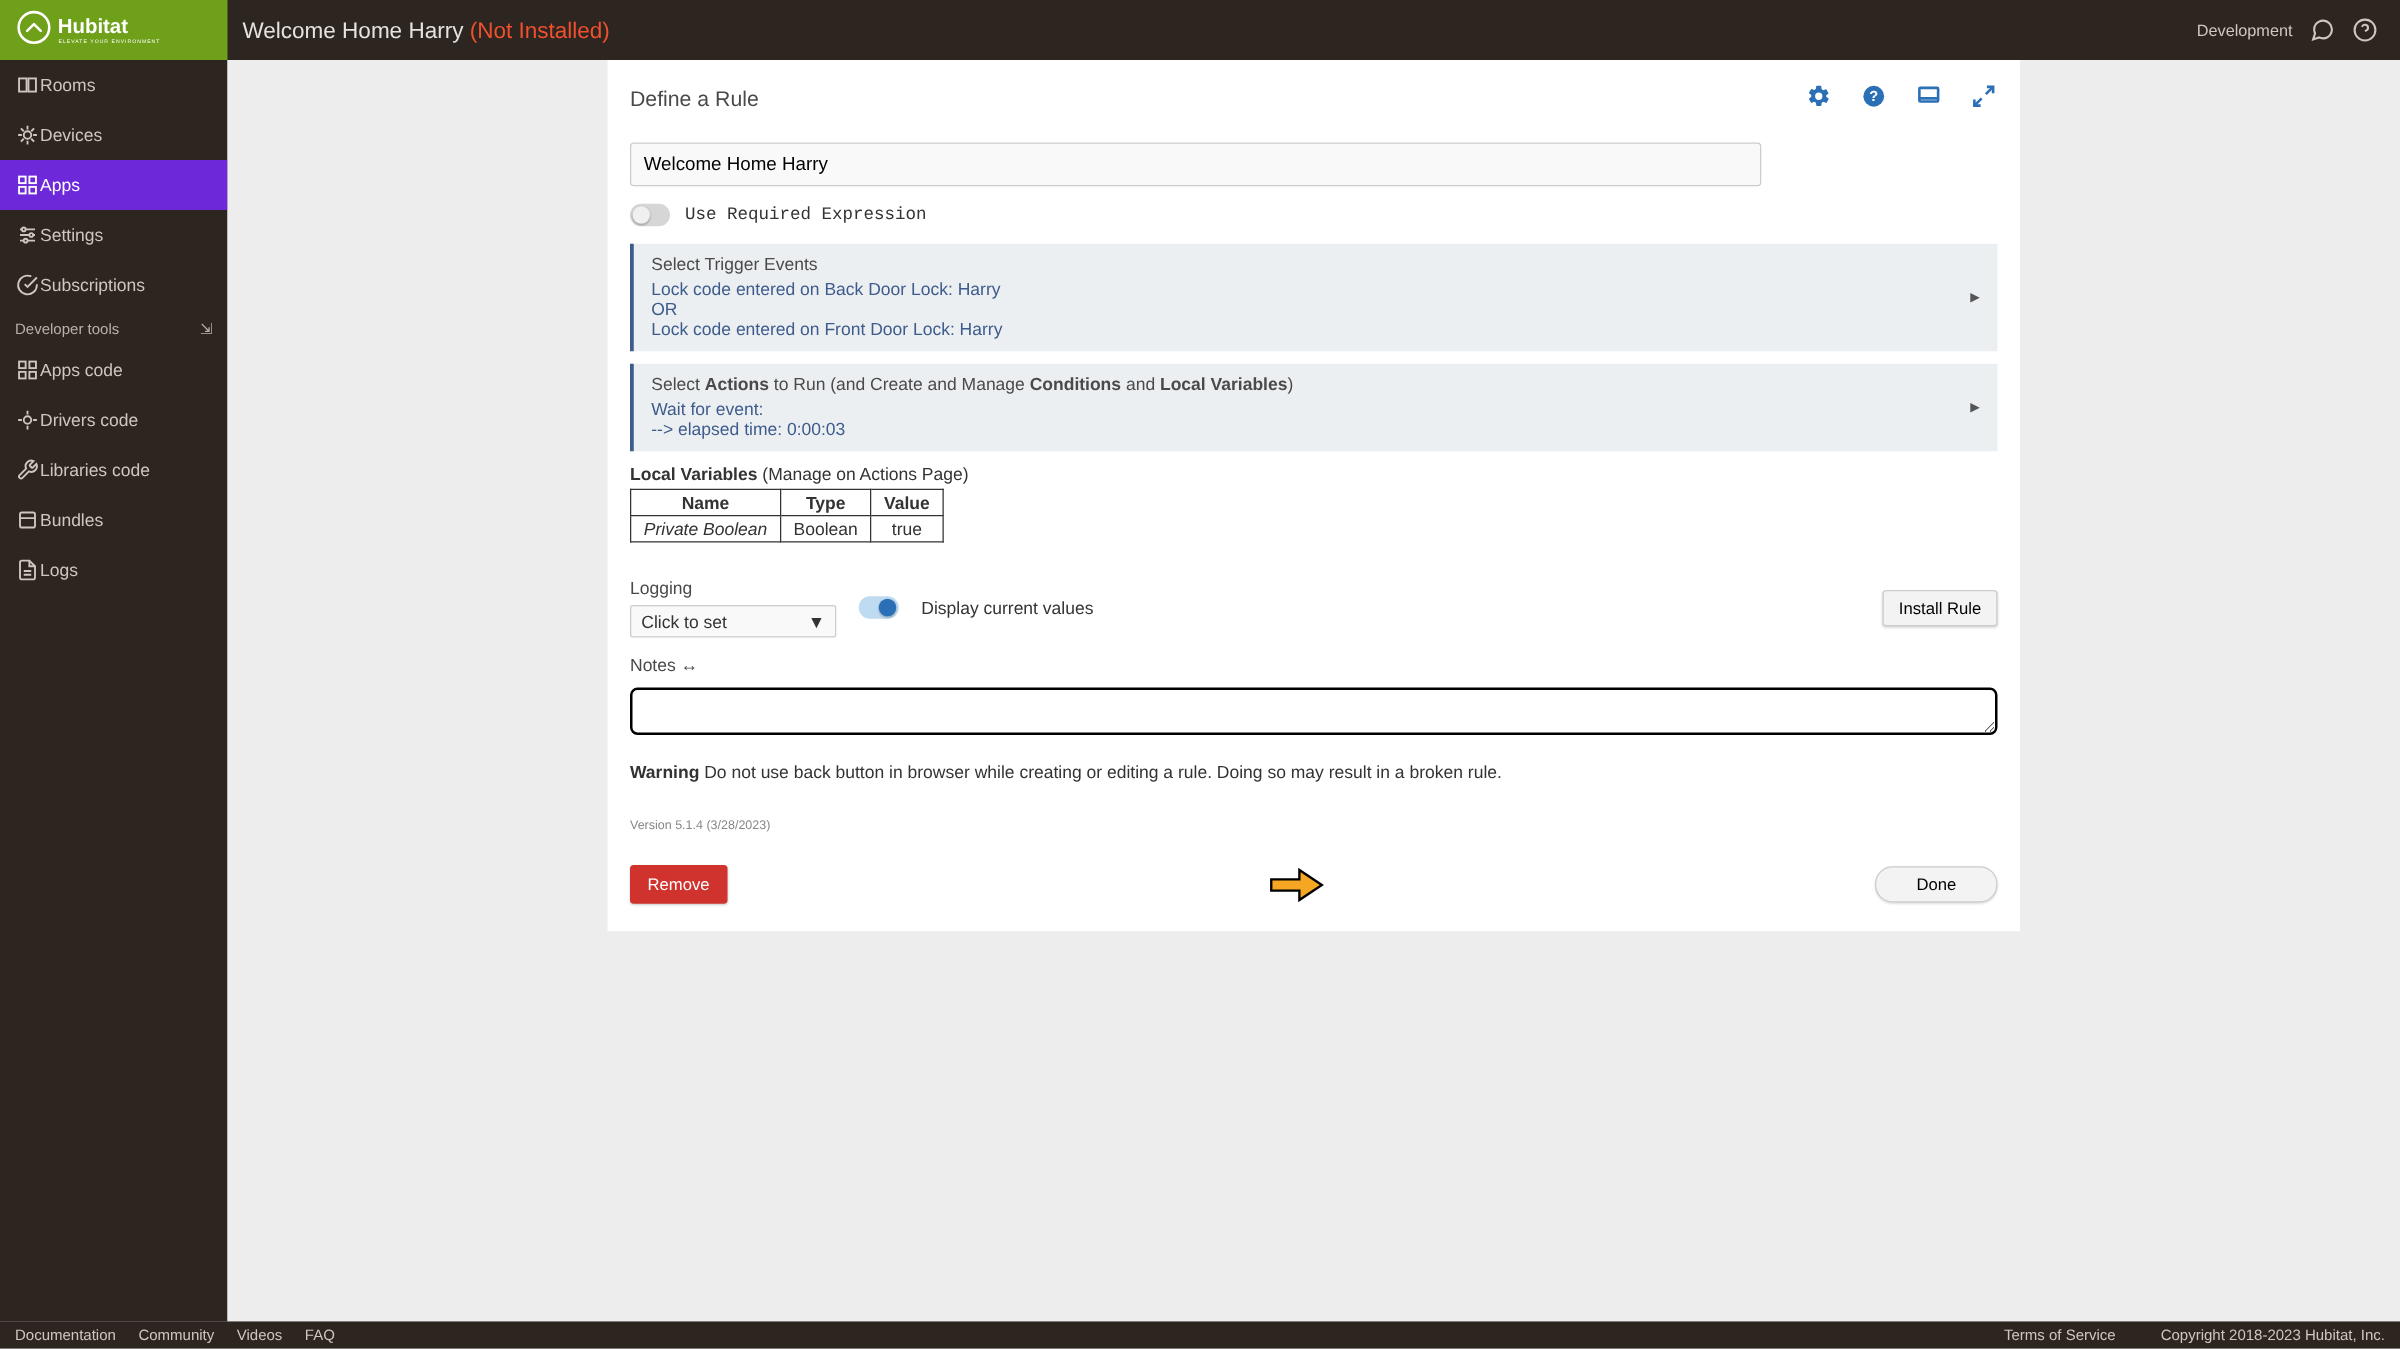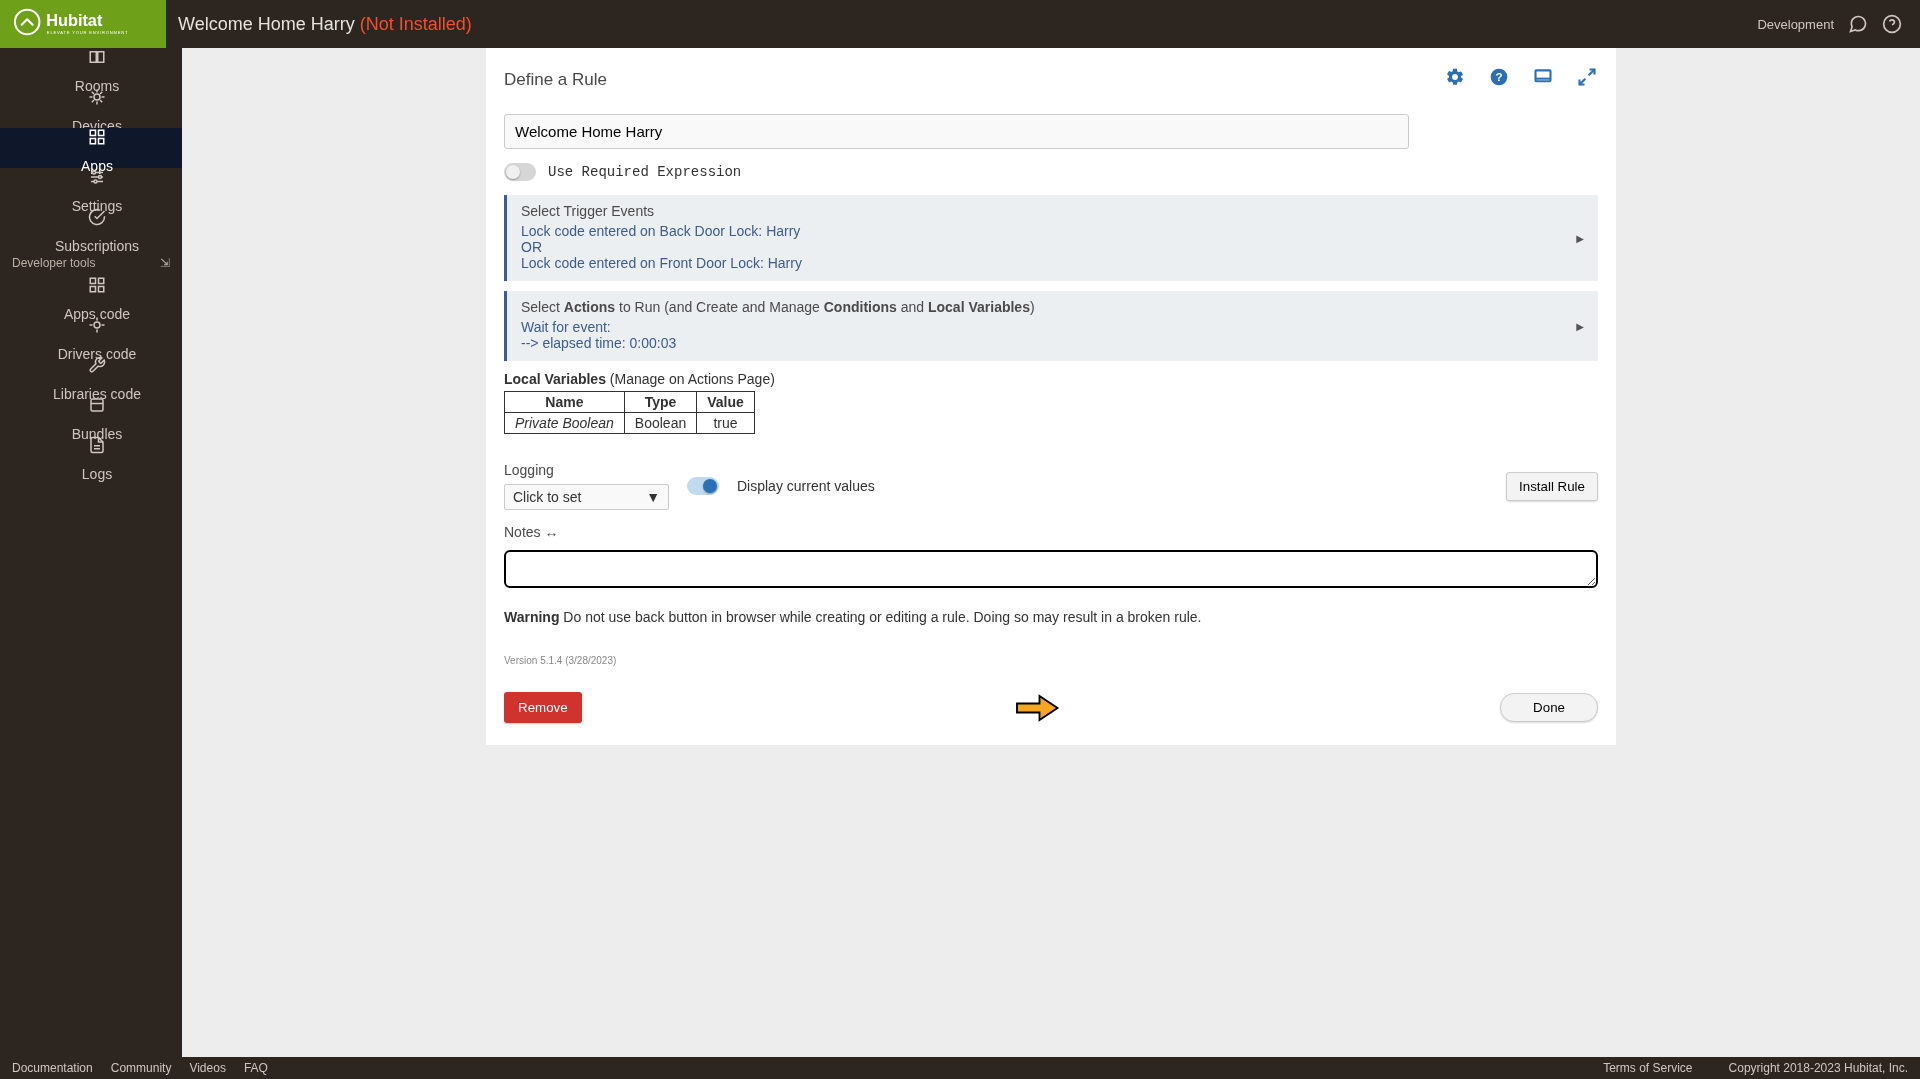--- a/index.html
+++ b/index.html
@@ -1,27 +1,27 @@
 <!DOCTYPE html>
 <html><head>
 <meta charset="utf-8">
 <style>
 * { margin: 0; padding: 0; box-sizing: border-box; }
 body { font-family: Arial, Helvetica, sans-serif; font-size: 14px; background: #ededed; color: #333; }
 .header { background: #2d2520; height: 48px; display: flex; align-items: center; color: #fff; }
-.logo-area { background: #6fa019; width: 166px; height: 48px; display: flex; align-items: center; padding-left: 12px; }
+.logo-area { background: #6fa019; width: 182px; height: 48px; display: flex; align-items: center; padding-left: 12px; }
 .logo-svg { width: 150px; height: 34px; }
 .header-title { margin-left: 12px; font-size: 18px; color: #e6e2de; }
 .not-installed { color: #f1502f; }
 .header-right { margin-left: auto; display: flex; align-items: center; gap: 14px; padding-right: 18px; color: #cfc7bf; font-size: 13px; }
 .header-icon { width: 20px; height: 20px; display: inline-flex; align-items: center; justify-content: center; }
 .layout { display: flex; height: calc(100vh - 48px - 22px); }
 .sidebar { width: 182px; background: #2d2520; color: #cfc7bf; display: flex; flex-direction: column; }
-.sidebar-item { display: flex; align-items: center; height: 40px; padding-left: 12px; gap: 12px; cursor: pointer; font-size: 14px; flex-direction: column; }
-.sidebar-item.active { background: #0f172a; color: #fff; }
+.sidebar-item { display: flex; align-items: center; height: 40px; padding-left: 12px; cursor: pointer; font-size: 14px; }
+.sidebar-item.active { background: #6d28d9; color: #fff; }
 .sidebar-icon { width: 20px; height: 20px; display: inline-flex; align-items: center; justify-content: center; }
 .dev-tools-header { font-size: 12px; padding: 8px 12px 6px; display: flex; align-items: flex-end; justify-content: space-between; color: #b9b1a7; }
 .main { flex: 1; overflow: auto; padding: 0 35px 35px; background: #ededed; }
 .card { background: #fff; margin: 0 auto; max-width: 1130px; padding: 22px 18px; position: relative; }
 .toolbar-icons { position: absolute; top: 18px; right: 18px; display: flex; gap: 22px; }
 .toolbar-icon { width: 22px; height: 22px; color: #2b6fb6; cursor: pointer; display: inline-flex; align-items: center; justify-content: center; }
 .section-title { font-size: 17px; color: #4a4a4a; margin-bottom: 24px; }
 .field-label { font-size: 14px; color: #4a4a4a; margin-bottom: 6px; }
 .text-input { width: 905px; padding: 8px 10px; border: 1px solid #ccc; border-radius: 3px; background: #f9f9f9; font-size: 15px; margin-bottom: 14px; }
 .toggle-row { display: flex; align-items: center; gap: 12px; margin-bottom: 14px; font-family: Liberation Mono, monospace; }

